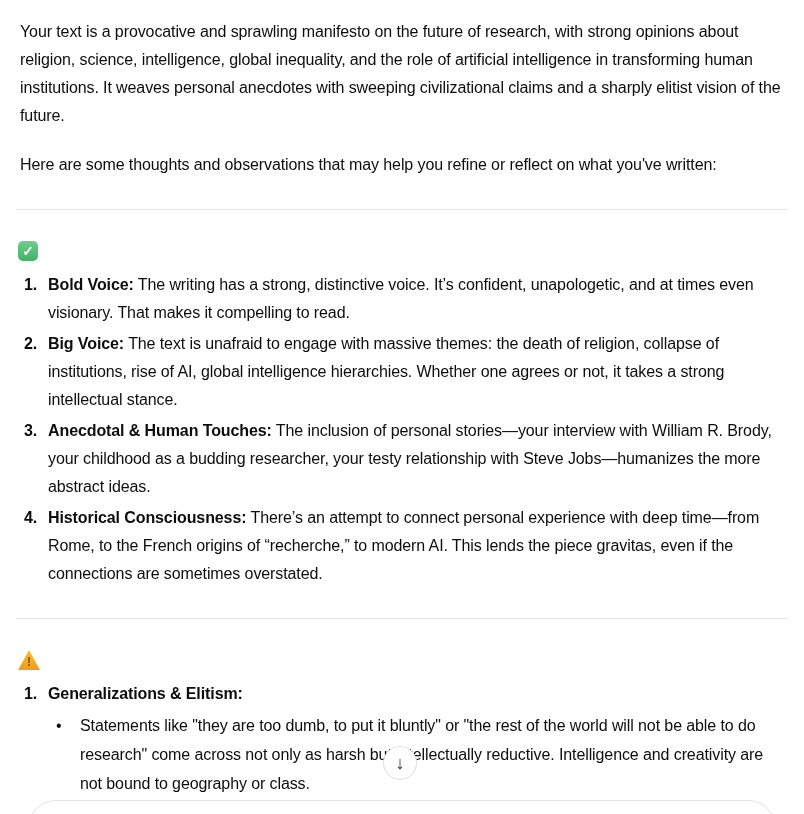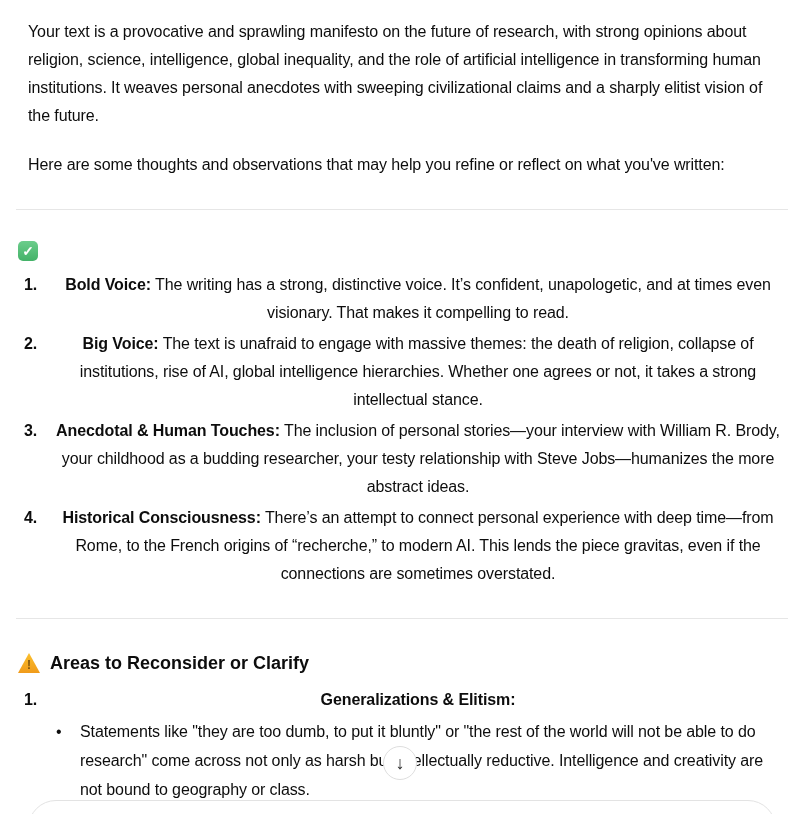--- a/index.html
+++ b/index.html
@@ -10,21 +10,21 @@
     overflow: hidden;
     font-family: "Liberation Sans", sans-serif;
     color: #0d0d0d;
   }
   .chat {
     position: relative;
     width: 804px; height: 814px;
     padding: 16px 16px 0 16px;
   }
   p {
-    margin: 12px;
+    margin: 4px;
     font-size: 16px;
     line-height: 28px;
     letter-spacing: -0.1px;
   }
   .intro { margin-top: 2px; }
   .followup { margin-top: 21px; }
   hr.sep {
     border: none;
     border-top: 1px solid #e6e6e6;
     margin: 30px 0 0 0;
@@ -64,21 +64,21 @@
     display: flex;
     margin: 0 0 3px 8px;
     font-size: 16px;
     line-height: 28px;
     letter-spacing: -0.1px;
   }
   .oli .num {
     flex: 0 0 24px;
     font-weight: bold;
   }
-  .oli .body { flex: 1 1 auto; text-align: center; }
+  .oli .body { flex: 1 1 auto; }
   .oli .lead { font-weight: bold; }
   .blist { margin: 2px 0 0 0; }
   .bli {
     display: flex;
     margin: 0 0 2px 40px;
     font-size: 16px;
     line-height: 29px;
     letter-spacing: -0.1px;
   }
   .bli .marker {
@@ -142,21 +142,20 @@
     <div class="oli">
       <span class="num">4.</span>
       <span class="body"><span class="lead">Historical Consciousness:</span> <span>There’s an attempt to connect personal experience with deep time—from Rome, to the French origins of “recherche,” to modern AI. This lends the piece gravitas, even if the connections are sometimes overstated.</span></span>
     </div>
   </div>
 
   <hr class="sep">
 
   <div class="section-heading">
     <span class="warn-tri">!</span>
-    <span>Areas to Reconsider or Clarify</span>
   </div>
 
   <div class="olist">
     <div class="oli">
       <span class="num">1.</span>
       <span class="body lead">Generalizations &amp; Elitism:</span>
     </div>
     <div class="blist">
       <div class="bli">
         <span class="marker"></span>

